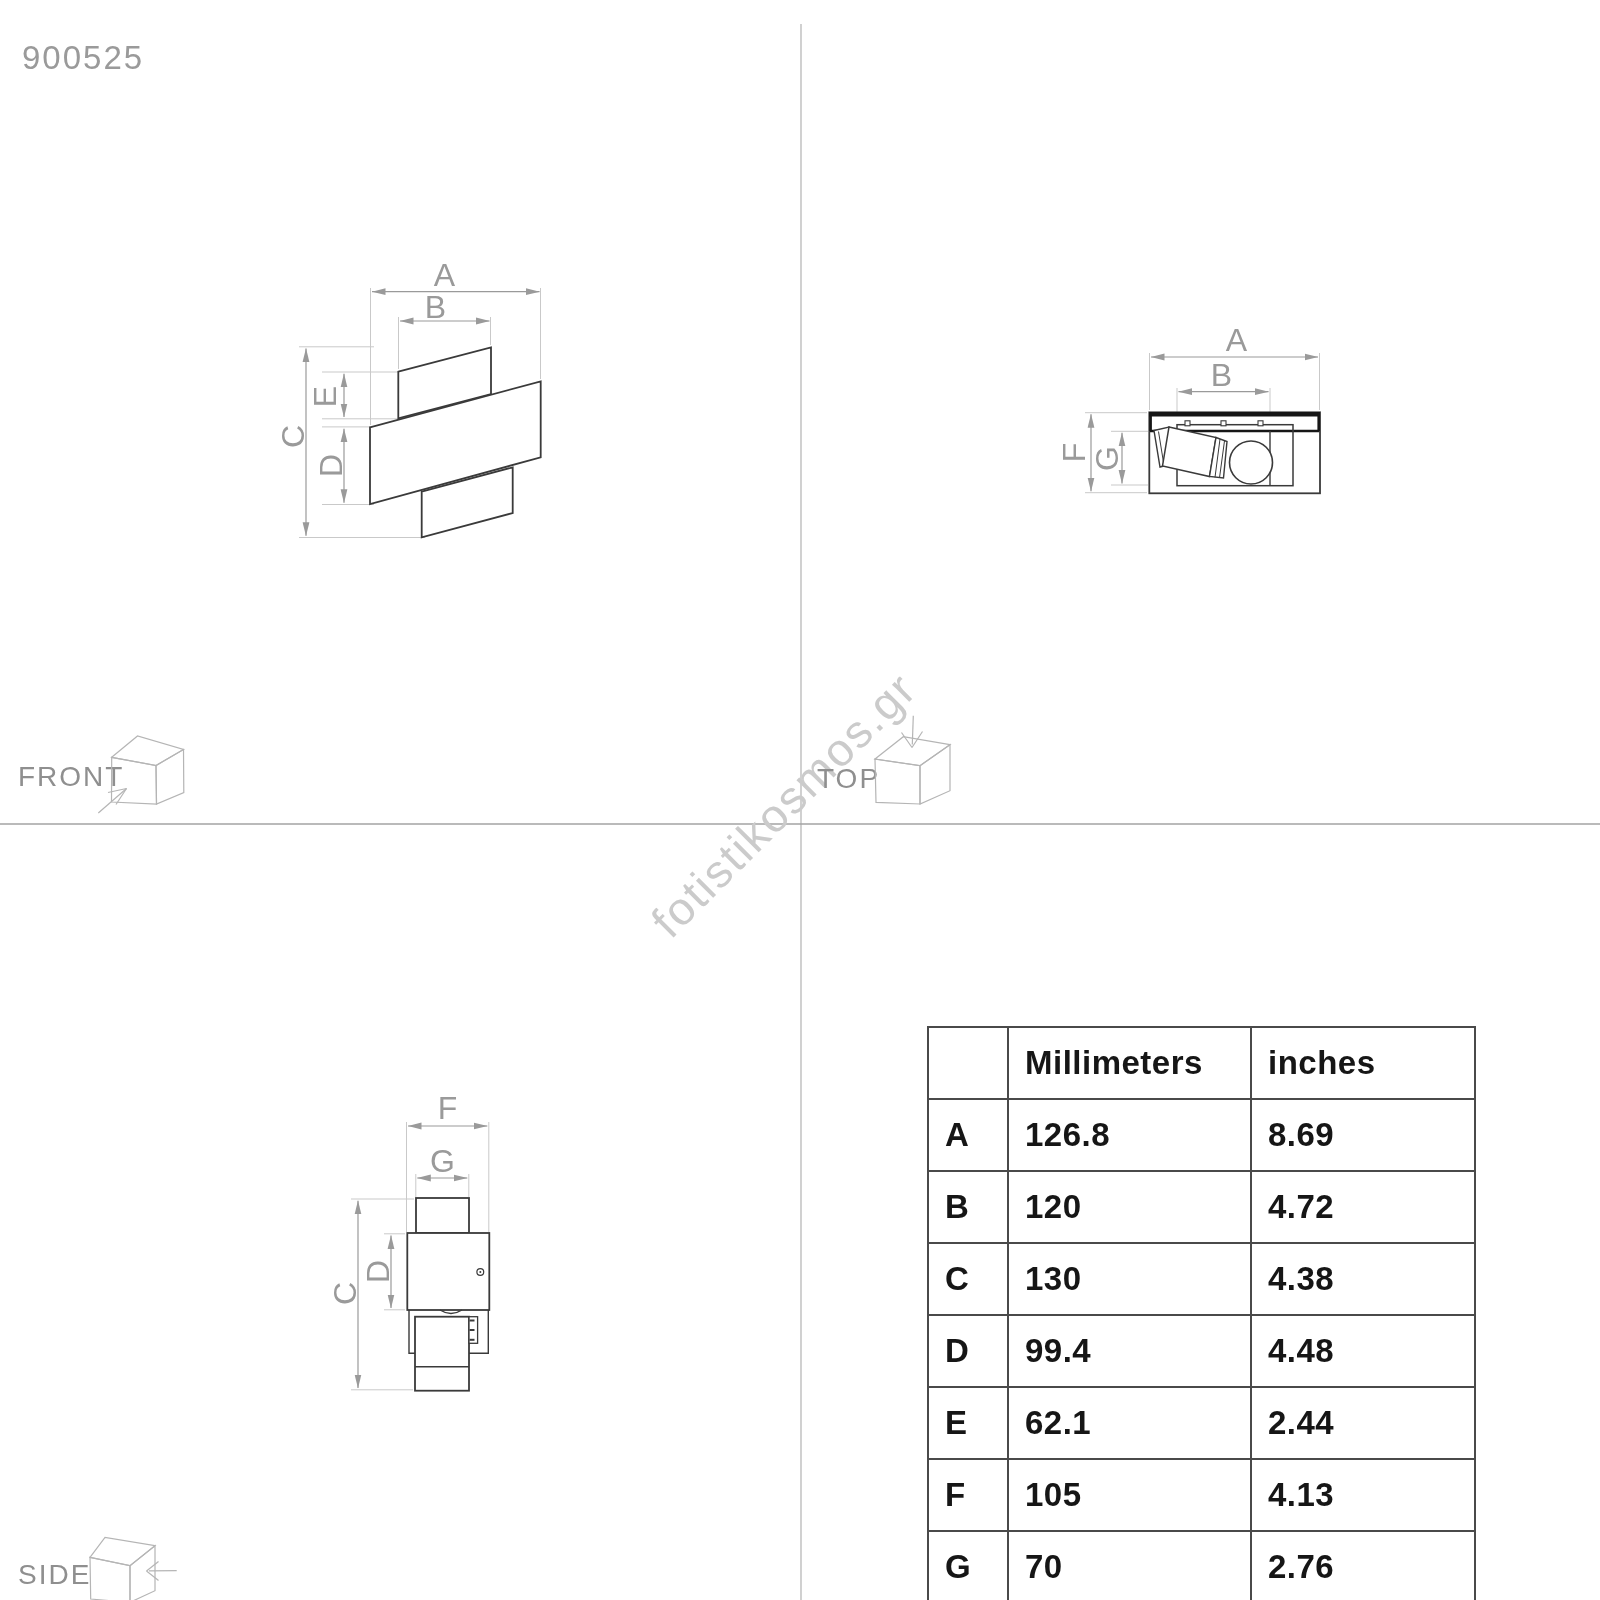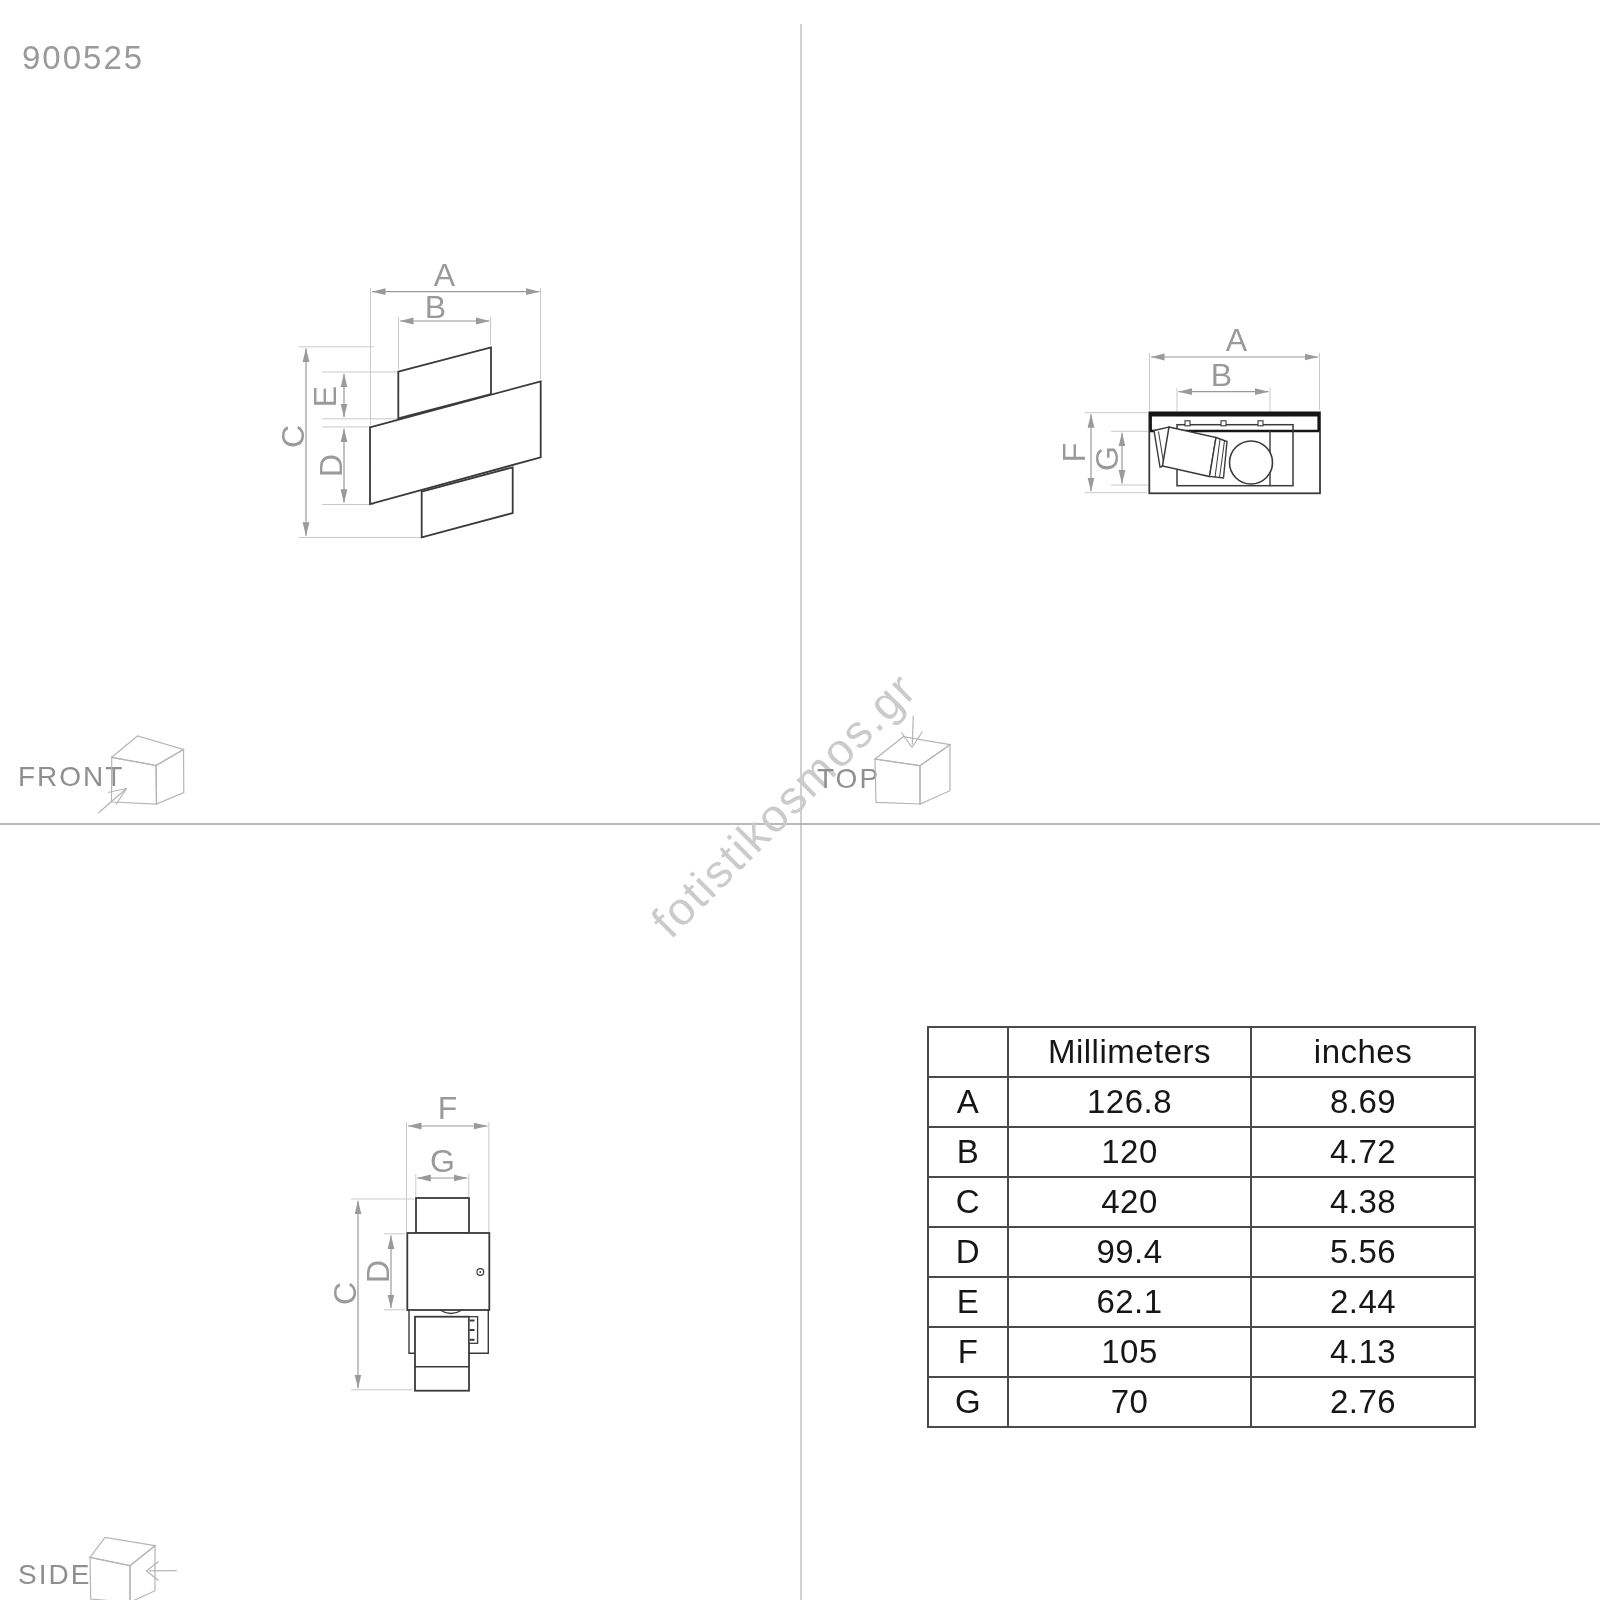--- a/index.html
+++ b/index.html
@@ -13,22 +13,22 @@
   .lnt{stroke:#3a3a3a;stroke-width:1.4;fill:none;}
   .thick{stroke:#161616;fill:none;}
   .cube{stroke:#b5b5b5;stroke-width:1.2;fill:none;}
   .dimtxt{font-size:32px;fill:#9a9a9a;letter-spacing:1px;}
   .viewtxt{font-size:28px;fill:#8f8f8f;letter-spacing:2px;}
   .codetxt{font-size:33px;fill:#9a9a9a;letter-spacing:2px;}
   .wmtxt{font-size:46px;fill:#cbcbcb;letter-spacing:2px;}
   
   .dims-table{position:absolute;left:927px;top:1002px;border-collapse:collapse;
               table-layout:fixed;font-size:33px;color:#161616;letter-spacing:0.5px;}
-  .dims-table th,.dims-table td{border:2px solid #4a4a4a;text-align:center;
-              font-weight:normal;padding:5px;}
+  .dims-table th,.dims-table td{border:2px solid #4a4a4a;text-align:left;
+              font-weight:bold;padding:16px;}
   .dims-table thead tr{height:45px;}
   .dims-table tbody tr{height:50px;}
 </style>
 </head>
 <body>
 
 <div class="canvas">
 
 <svg width="1600" height="1600" viewBox="0 0 1600 1600">
   <defs>
@@ -209,27 +209,27 @@
       <td>126.8</td>
       <td>8.69</td>
     </tr>
     <tr>
       <td>B</td>
       <td>120</td>
       <td>4.72</td>
     </tr>
     <tr>
       <td>C</td>
-      <td>420</td>
+      <td>130</td>
       <td>4.38</td>
     </tr>
     <tr>
       <td>D</td>
       <td>99.4</td>
-      <td>5.56</td>
+      <td>4.48</td>
     </tr>
     <tr>
       <td>E</td>
       <td>62.1</td>
       <td>2.44</td>
     </tr>
     <tr>
       <td>F</td>
       <td>105</td>
       <td>4.13</td>

